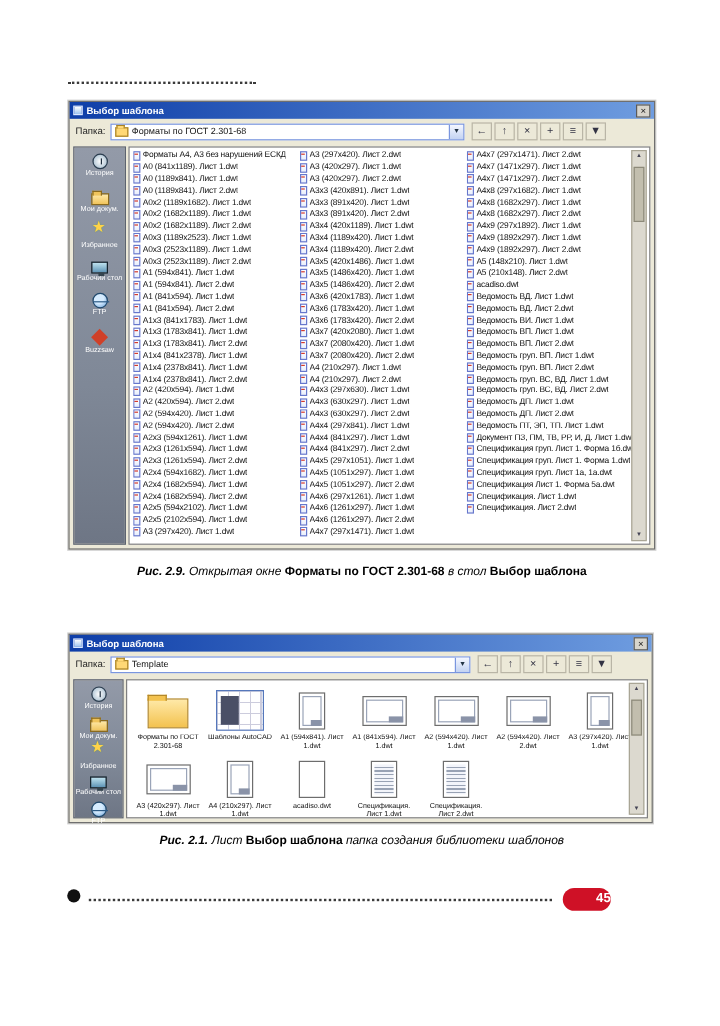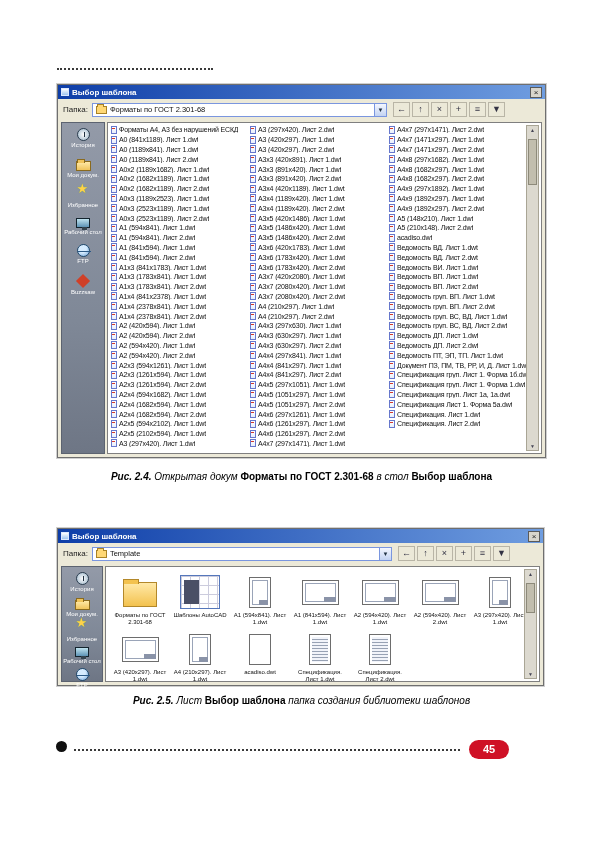--- a/index.html
+++ b/index.html
@@ -106,21 +106,21 @@
   .cap-24{top:471px;}
   .cap-25{top:695px;}
   .cap-label{font-weight:bold;font-style:italic;}
   .cap-it{font-style:italic;}
   .cap-b{font-weight:bold;}
 
   
   .footer-dot{position:absolute;left:56px;top:741px;width:11px;height:11px;border-radius:50%;background:#101010;}
   .footer-dotted{position:absolute;left:74px;top:749px;width:386px;border-top:2px dotted #3a3a3a;}
   .page-badge{position:absolute;left:469px;top:740px;width:40px;height:19px;background:var(--accent-red);
-    border-radius:10px;color:#fff;font-weight:bold;font-size:11px;line-height:19px;text-align:center;}
+    border-radius:10px;color:#fff;font-weight:bold;font-size:11px;line-height:19px;text-align:right;}
 </style>
 </head>
 <body>
 
 <div class="page">
 
   <div class="top-dotted"></div>
 
   <div class="shot1">
     <div class="dialog">
@@ -680,22 +680,22 @@
             <span class="sarrow">▲</span>
             <span class="vthumb"></span>
             <span class="sarrow">▼</span>
           </div>
         </div>
       </div>
     </div>
   </div>
 
   <p class="caption cap-24">
-    <span class="cap-label">Рис. 2.4.</span>
-    <span class="cap-it">Открытая докум</span>
+    <span class="cap-label">Рис. 2.9.</span>
+    <span class="cap-it">Открытая окне</span>
     <span class="cap-b">Форматы по ГОСТ 2.301-68</span>
     <span class="cap-it">в стол</span>
     <span class="cap-b">Выбор шаблона</span>
   </p>
 
   <div class="shot2">
     <div class="dialog">
       <div class="titlebar">
         <span class="dlg-icon"></span>
         <span class="dlg-title">Выбор шаблона</span>
@@ -844,21 +844,21 @@
             <span class="sarrow">▲</span>
             <span class="vthumb" style="height:30px"></span>
             <span class="sarrow">▼</span>
           </div>
         </div>
       </div>
     </div>
   </div>
 
   <p class="caption cap-25">
-    <span class="cap-label">Рис. 2.5.</span>
+    <span class="cap-label">Рис. 2.1.</span>
     <span class="cap-it">Лист</span>
     <span class="cap-b">Выбор шаблона</span>
     <span class="cap-it">папка создания библиотеки шаблонов</span>
   </p>
 
   <div class="footer-dot"></div>
   <div class="footer-dotted"></div>
   <div class="page-badge">45</div>
 
 </div>

